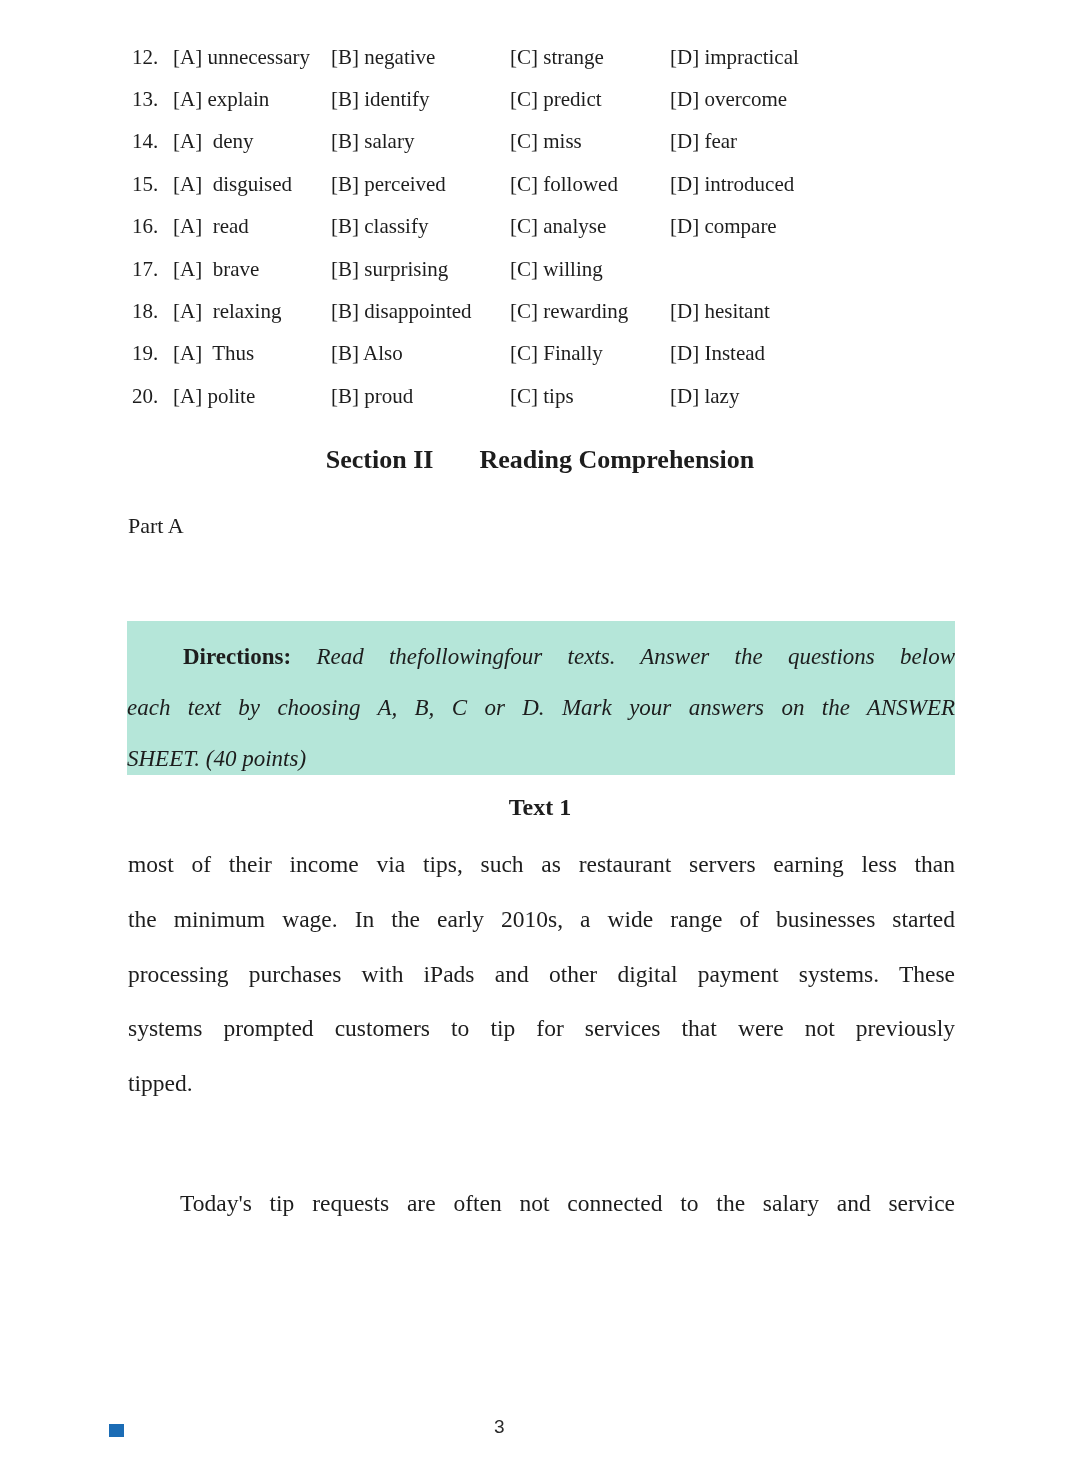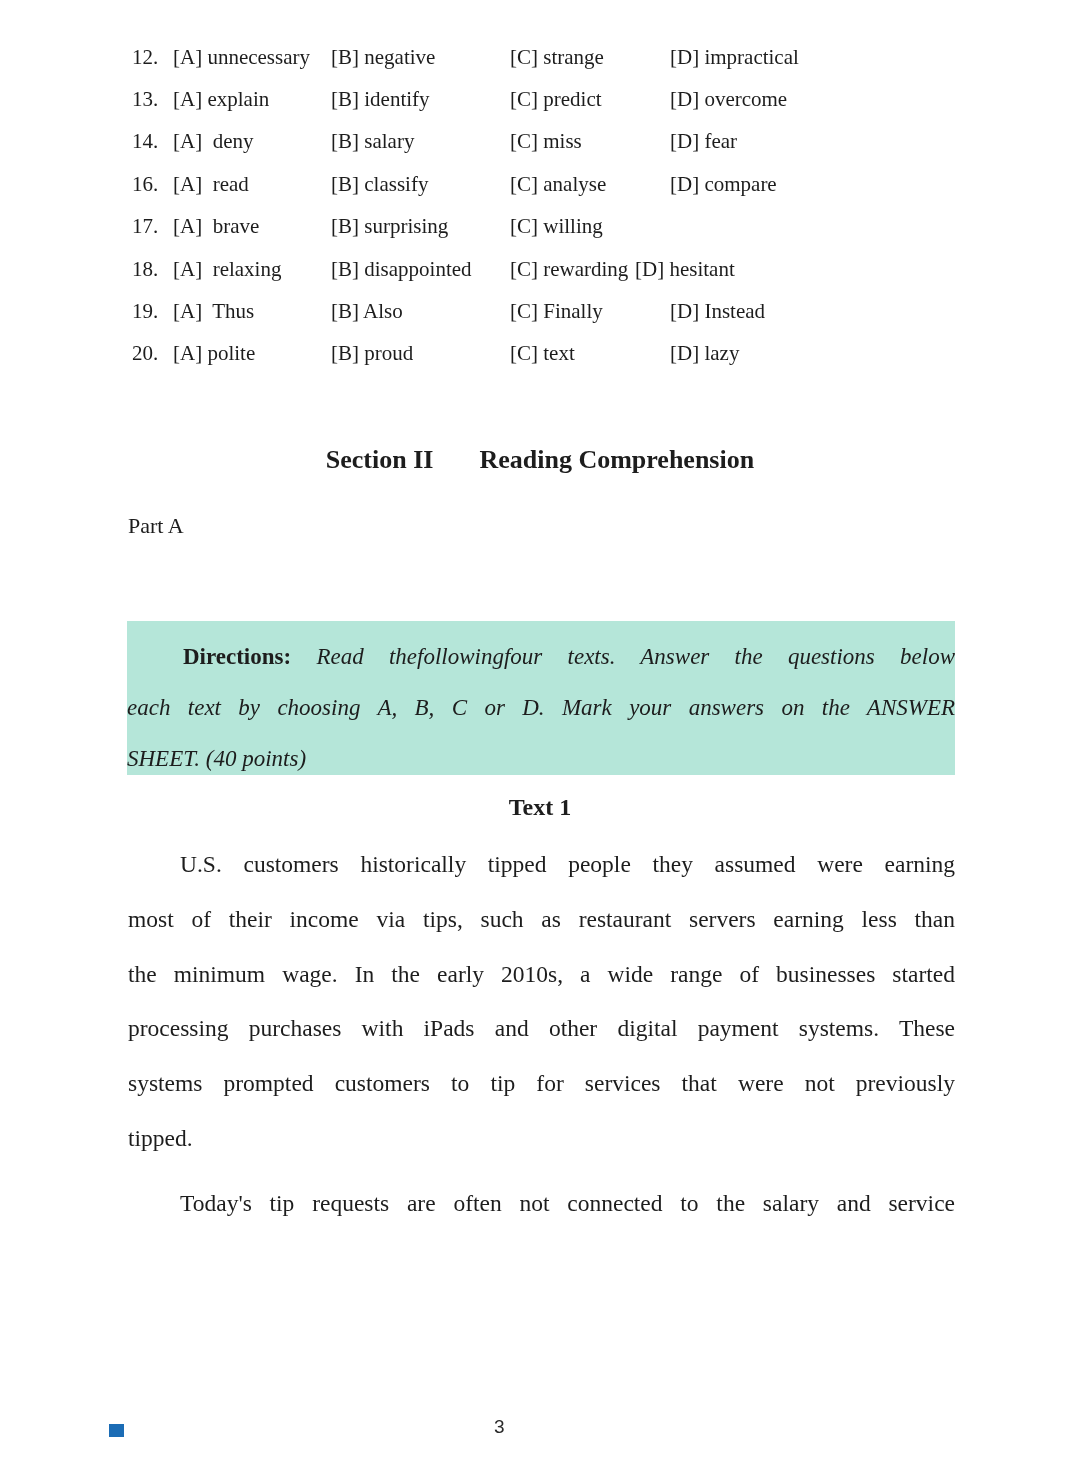--- a/index.html
+++ b/index.html
@@ -104,20 +104,27 @@
       <span class="opt-d">[D] overcome</span>
     </div>
     <div class="q-row">
       <span>14.</span>
       <span class="opt-a">[A]  deny</span>
       <span class="opt-b">[B] salary</span>
       <span class="opt-c">[C] miss</span>
       <span class="opt-d">[D] fear</span>
     </div>
     <div class="q-row">
+      <span>15.</span>
+      <span class="opt-a">[A]  disguised</span>
+      <span class="opt-b">[B] perceived</span>
+      <span class="opt-c">[C] followed</span>
+      <span class="opt-d">[D] introduced</span>
+    </div>
+    <div class="q-row">
       <span>16.</span>
       <span class="opt-a">[A]  read</span>
       <span class="opt-b">[B] classify</span>
       <span class="opt-c">[C] analyse</span>
       <span class="opt-d">[D] compare</span>
     </div>
     <div class="q-row">
       <span>17.</span>
       <span class="opt-a">[A]  brave</span>
       <span class="opt-b">[B] surprising</span>
@@ -134,21 +141,21 @@
       <span>19.</span>
       <span class="opt-a">[A]  Thus</span>
       <span class="opt-b">[B] Also</span>
       <span class="opt-c">[C] Finally</span>
       <span class="opt-d">[D] Instead</span>
     </div>
     <div class="q-row">
       <span>20.</span>
       <span class="opt-a">[A] polite</span>
       <span class="opt-b">[B] proud</span>
-      <span class="opt-c">[C] text</span>
+      <span class="opt-c">[C] tips</span>
       <span class="opt-d">[D] lazy</span>
     </div>
   </div>
 
   <div class="section-heading">
     <span>Section II</span><span class="gap"></span><span>Reading Comprehension</span>
   </div>
 
   <div class="part-label">Part A</div>
 
@@ -160,21 +167,20 @@
       <i>each text by choosing A, B, C or D. Mark your answers on</i> <i class="bi">the ANSWER</i>
     </div>
     <div class="dline last">
       <i class="bi">SHEET</i><i>. (40 points)</i>
     </div>
   </div>
 
   <div class="text1-heading">Text 1</div>
 
   <div class="para para1">
-    <div class="pline indent">U.S. customers historically tipped people they assumed were earning</div>
     <div class="pline">most of their income via tips, such as restaurant servers earning less than</div>
     <div class="pline">the minimum wage. In the early 2010s, a wide range of businesses started</div>
     <div class="pline">processing purchases with iPads and other digital payment systems. These</div>
     <div class="pline">systems prompted customers to tip for services that were not previously</div>
     <div class="pline noj">tipped.</div>
   </div>
 
   <div class="para para2">
     <div class="pline indent">Today's tip requests are often not connected to the salary and service</div>
   </div>

